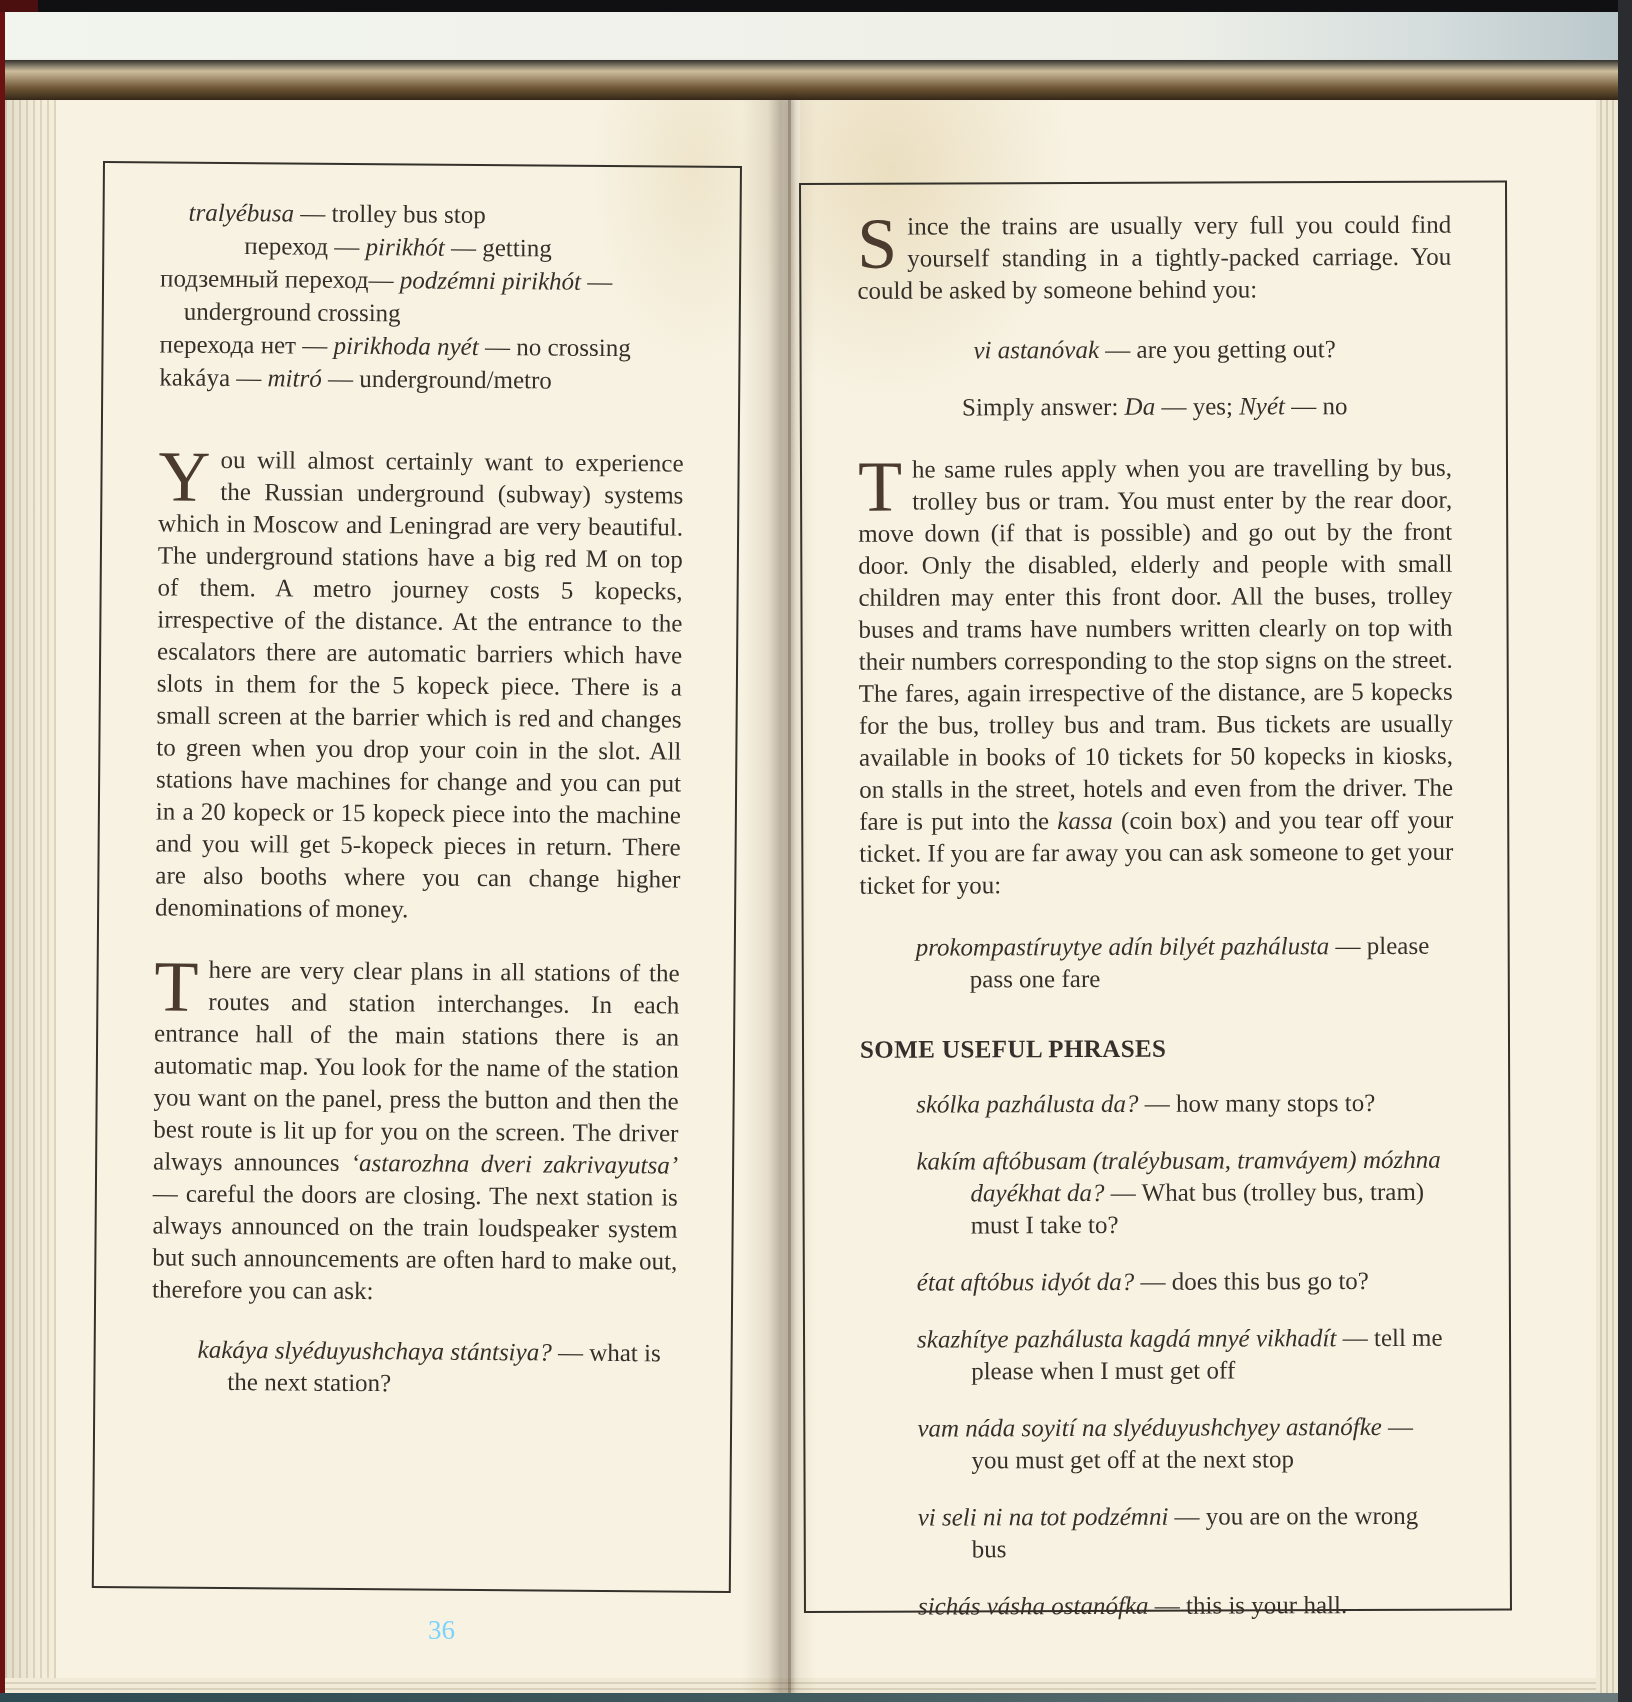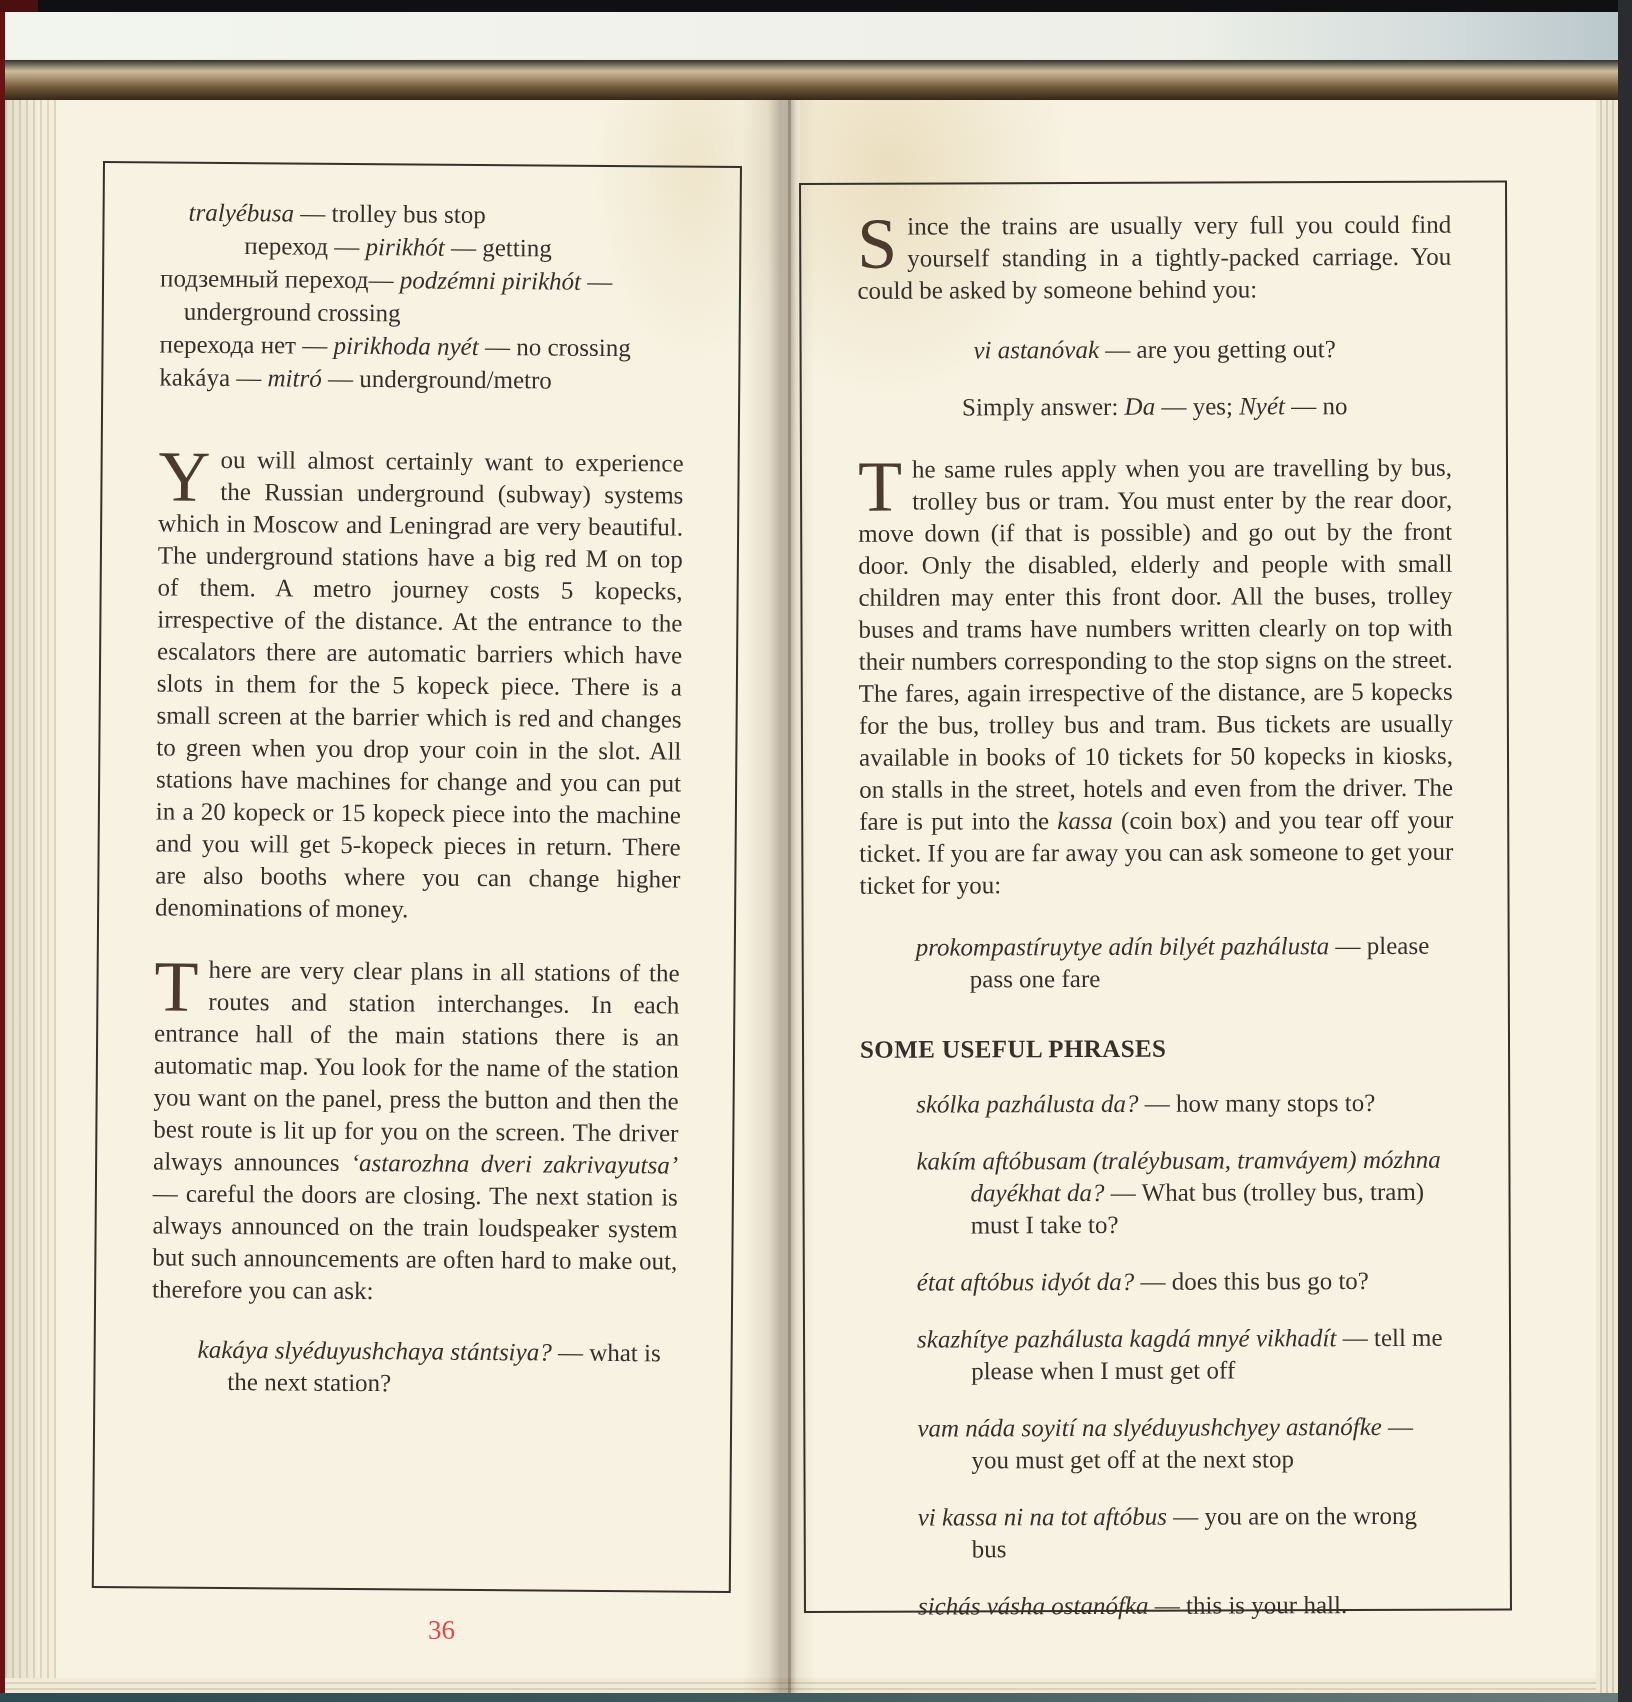--- a/index.html
+++ b/index.html
@@ -111,21 +111,21 @@
   }
   .phrase-list { margin-top: 22px; }
   .phrase-item {
     padding-left: 110px; text-indent: -54px;
     font-size: 25px; line-height: 32px; text-align: left;
   }
 
   .r-i { font-style: italic; }
   .r-n, .r-c { font-style: normal; }
 
-  .page-number { position: absolute; font-size: 27px; color: #ef4444; }
+  .page-number { position: absolute; font-size: 27px; color: #7dd3fc; }
   .pn-left  { left: 428px;  top: 1615px; }
   .pn-right { left: 1152px; top: 1710px; }
 </style>
 </head>
 <body>
 
 <div class="scan">
 
   <div class="top-bar"></div>
   <div class="top-red-mark"></div>
@@ -169,21 +169,21 @@
       <p class="phrase-item mt-para-gap"><span class="r-i">prokompastíruytye adín bilyét pazhálusta</span><span class="r-n"> — please pass one fare</span></p>
 
       <div class="section-heading">SOME USEFUL PHRASES</div>
 
       <div class="phrase-list">
         <p class="phrase-item"><span class="r-i">skólka pazhálusta da?</span><span class="r-n"> — how many stops to?</span></p>
         <p class="phrase-item"><span class="r-i">kakím aftóbusam (traléybusam, tramváyem) mózhna dayékhat da?</span><span class="r-n"> — What bus (trolley bus, tram) must I take to?</span></p>
         <p class="phrase-item"><span class="r-i">état aftóbus idyót da?</span><span class="r-n"> — does this bus go to?</span></p>
         <p class="phrase-item"><span class="r-i">skazhítye pazhálusta kagdá mnyé vikhadít</span><span class="r-n"> — tell me please when I must get off</span></p>
         <p class="phrase-item"><span class="r-i">vam náda soyití na slyéduyushchyey astanófke</span><span class="r-n"> — you must get off at the next stop</span></p>
-        <p class="phrase-item"><span class="r-i">vi kassa ni na tot aftóbus</span><span class="r-n"> — you are on the wrong bus</span></p>
+        <p class="phrase-item"><span class="r-i">vi seli ni na tot podzémni</span><span class="r-n"> — you are on the wrong bus</span></p>
         <p class="phrase-item"><span class="r-i">sichás vásha ostanófka</span><span class="r-n"> — this is your hall.</span></p>
       </div>
     </div>
   </div>
 
   <div class="page-number pn-left">36</div>
   <div class="page-number pn-right">37</div>
 
   <div class="left-red-line"></div>
   <div class="right-dark-edge"></div>

